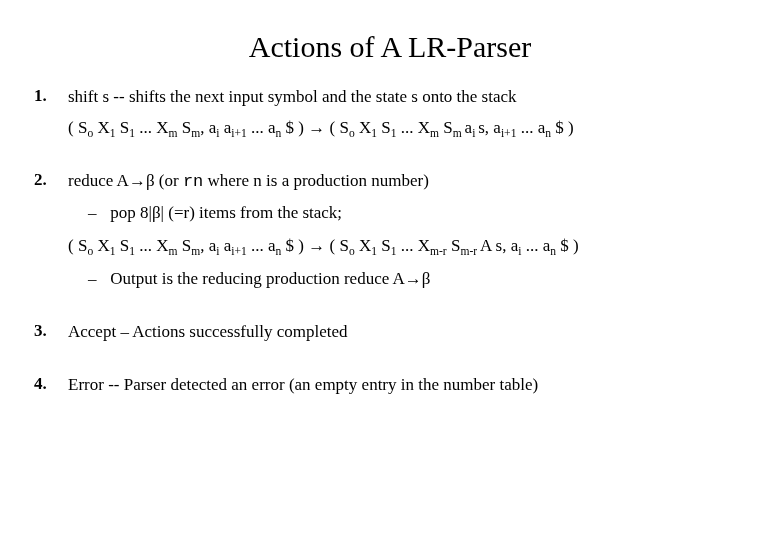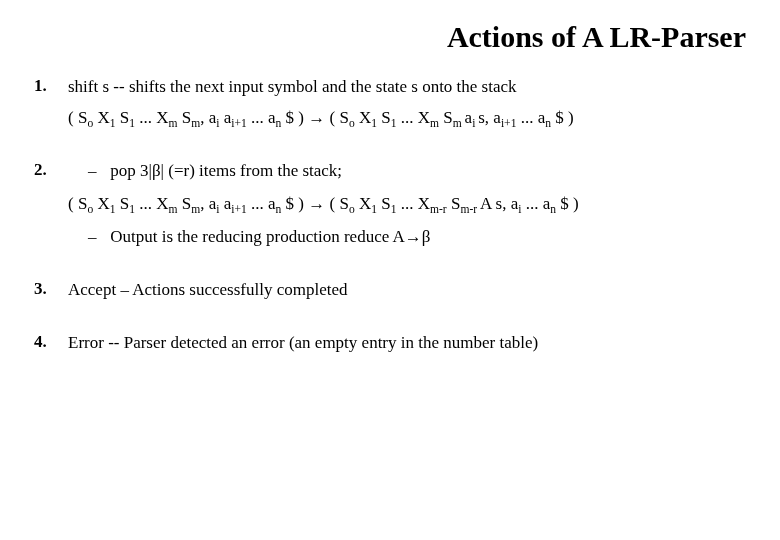--- a/index.html
+++ b/index.html
@@ -9,24 +9,24 @@
     height: 540px;
     background: #fff;
     font-family: "Times New Roman", Times, serif;
     color: #000;
     overflow: hidden;
   }
   .page {
     padding: 20px 34px 10px 34px;
   }
   h1 {
-    text-align: right;
+    text-align: center;
     font-size: 30px;
-    font-weight: bold;
-    margin: 0 0 22px 0;
+    font-weight: normal;
+    margin: 10px 0 22px 0;
   }
   ol.items {
     list-style: none;
     padding: 0;
     margin: 0;
     font-size: 17px;
   }
   ol.items > li {
     margin-bottom: 22px;
     display: flex;
@@ -82,23 +82,26 @@
           <span class="seg">
           <span>  ( S</span><sub>o</sub><span> X</span><sub>1</sub><span> S</span><sub>1</sub><span> ... X</span><sub>m</sub><span> S</span><sub>m </sub><span class="b">a</span><sub class="b">i </sub><span class="b">s</span><span>, a</span><sub>i+1</sub><span> ... a</span><sub>n</sub><span> $ )</span>
           </span>
         </div>
       </div>
     </li>
 
     <li>
       <span class="num">2.</span>
       <div class="body">
+        <div class="line">
+          <span class="b">reduce </span><span class="b">A→β</span><span>   (or </span><span class="tt">rn</span><span> where n is a production number)</span>
+        </div>
         <div class="line sub">
           <span class="bullet">–</span>
-          <span>pop 3|</span><span class="b">β</span><span>|  (=r) items from the stack;</span>
+          <span>pop 8|</span><span class="b">β</span><span>|  (=r) items from the stack;</span>
         </div>
         <div class="line" style="margin-top:10px">
           <span class="seg">
           <span>( S</span><sub>o</sub><span> X</span><sub>1</sub><span> S</span><sub>1</sub><span> ... X</span><sub>m</sub><span> S</span><sub>m</sub><span>, a</span><sub>i</sub><span> a</span><sub>i+1</sub><span> ... a</span><sub>n</sub><span> $ )  </span>
           </span>
           <span class="b arrow">→</span>
           <span class="seg">
           <span>  ( S</span><sub>o</sub><span> X</span><sub>1</sub><span> S</span><sub>1</sub><span> ... X</span><sub>m-r</sub><span class="b"> S</span><sub class="b">m-r </sub><span class="b">A  s</span><span>, a</span><sub>i</sub><span> ... a</span><sub>n</sub><span> $ )</span>
           </span>
         </div>

